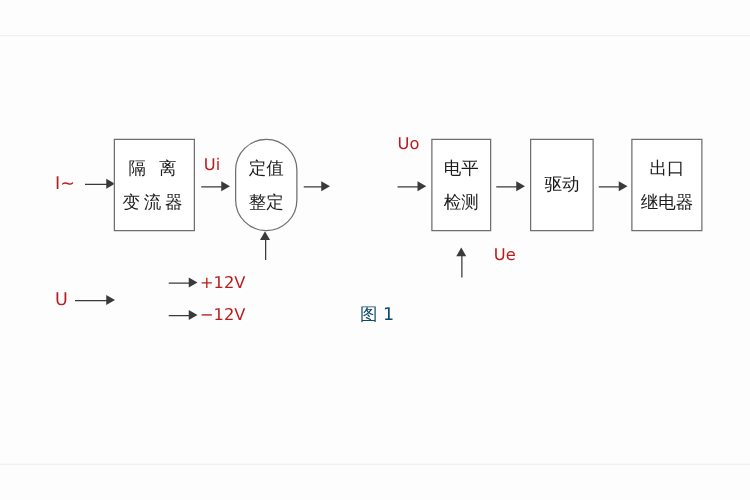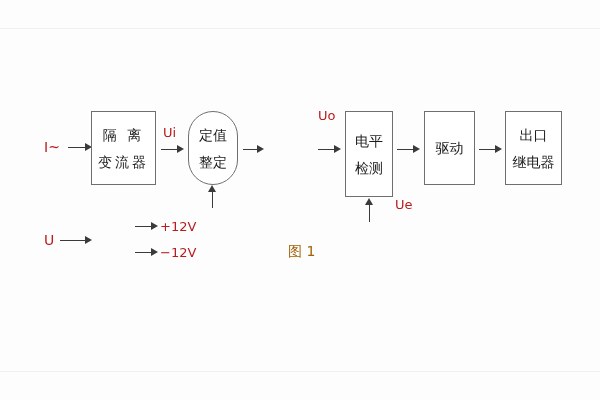--- a/index.html
+++ b/index.html
@@ -82,21 +82,21 @@
   .uparrow {
     position: absolute;
     width: 0;
     height: 0;
     border-left: 4px solid transparent;
     border-right: 4px solid transparent;
     border-bottom: 7px solid #3a3a3a;
   }
   .caption {
     position: absolute;
-    color: #a16207;
+    color: #0c4a6e;
     font-size: 14px;
     white-space: nowrap;
   }
 </style>
 </head>
 <body>
 
 <div id="canvas">
 
   <div class="frame"></div>
@@ -120,21 +120,21 @@
   </div>
 
   <div class="hline" style="left:243px; top:149px; width:16px;"></div>
   <div class="harrow" style="left:257px; top:145px;"></div>
 
 
   <div class="label" style="left:318px; top:109px;">Uo</div>
   <div class="hline" style="left:318px; top:149px; width:18px;"></div>
   <div class="harrow" style="left:334px; top:145px;"></div>
 
-  <div class="block" style="left:345px; top:111px; width:48px; height:86px;justify-content:center;">
+  <div class="block" style="left:345px; top:111px; width:48px; height:74px;justify-content:center;">
     <span class="ln">电平</span>
     <span class="ln">检测</span>
   </div>
 
   <div class="hline" style="left:397px; top:149px; width:18px;"></div>
   <div class="harrow" style="left:413px; top:145px;"></div>
 
   <div class="block single" style="left:424px; top:111px; width:51px; height:74px;">
     <span class="ln">驱动</span>
   </div>

